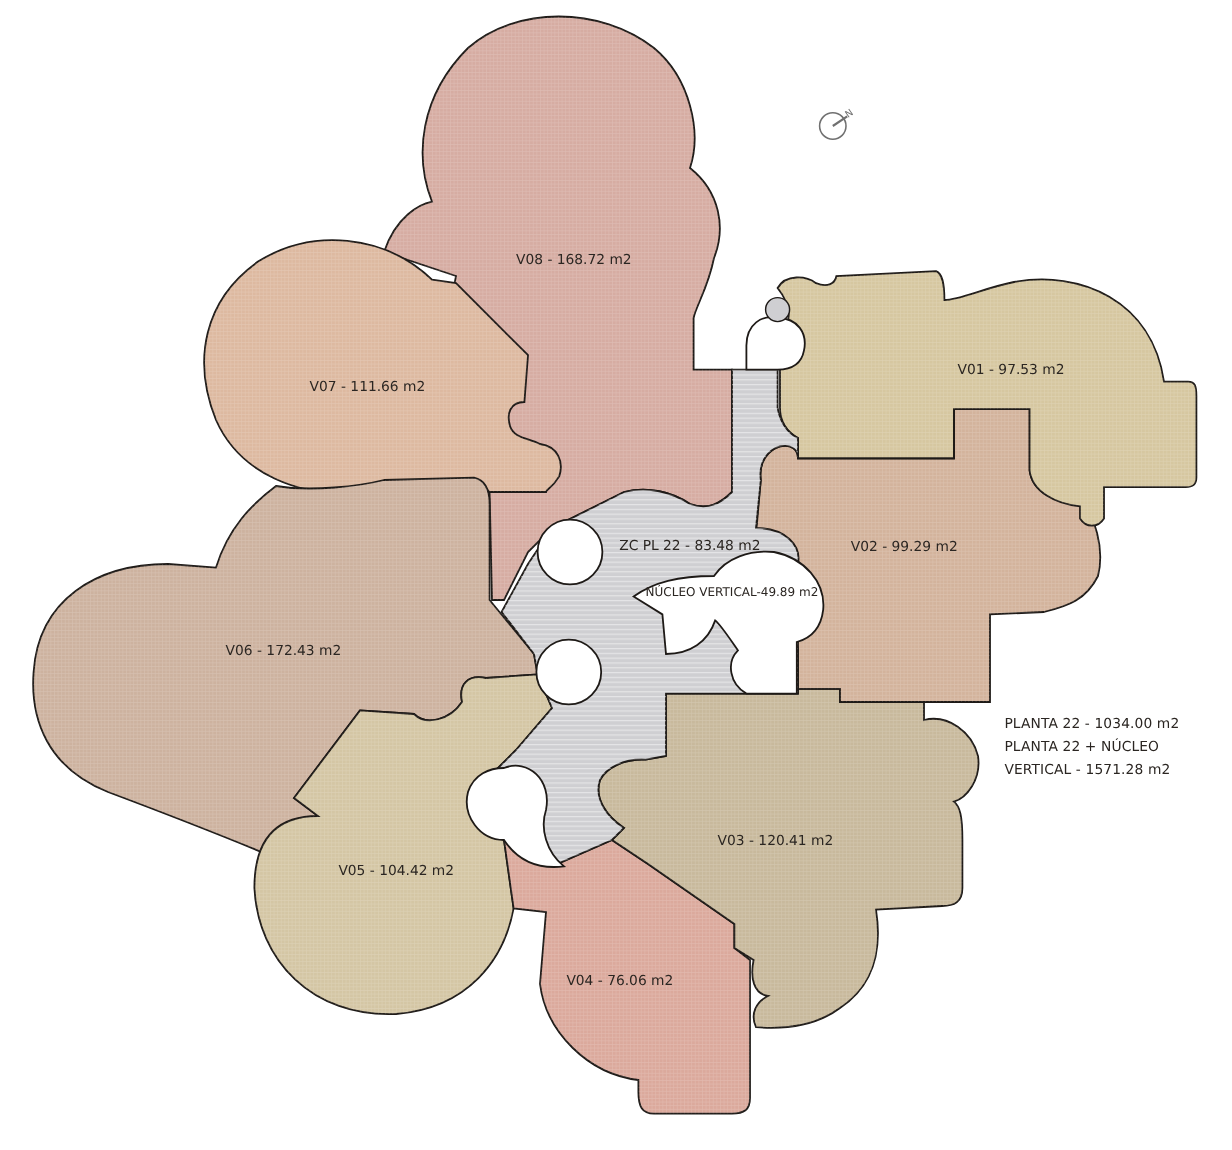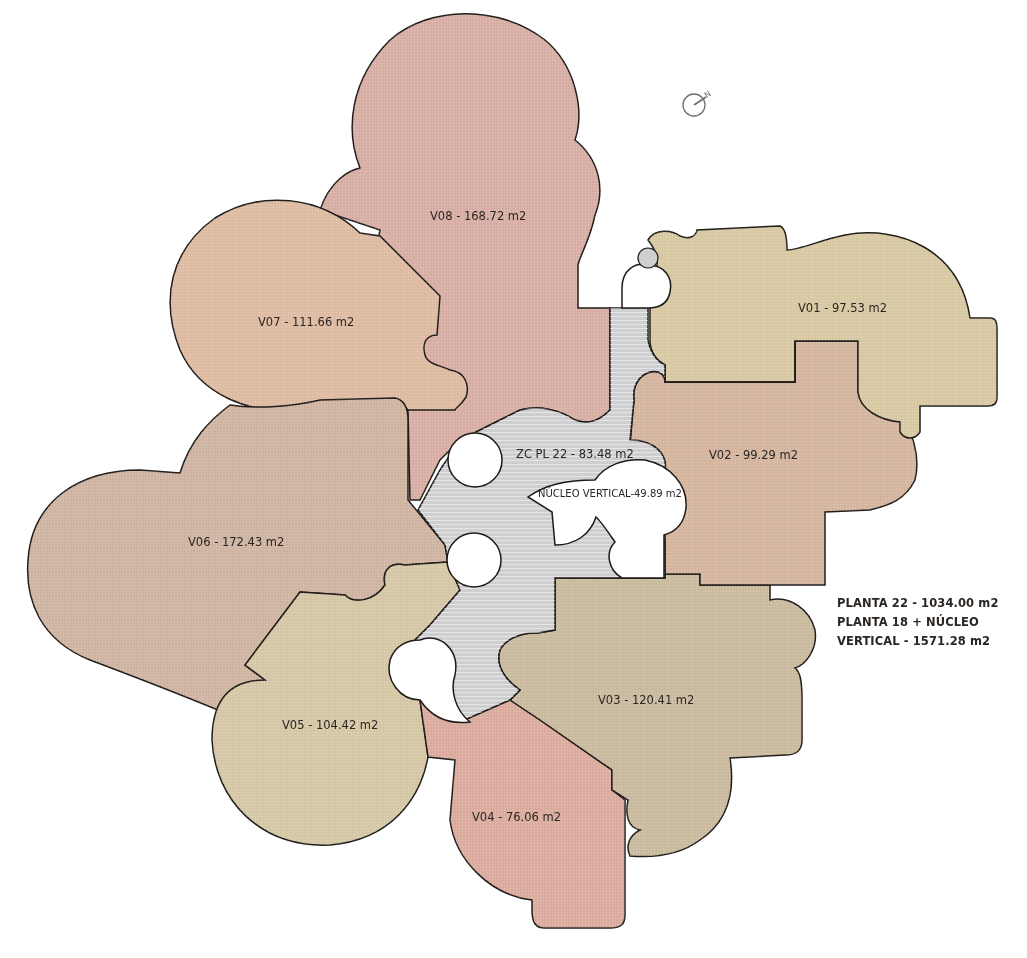--- a/index.html
+++ b/index.html
@@ -1,20 +1,20 @@
 <!DOCTYPE html>
 <html><head>
 <meta charset="utf-8">
 <style>
   html, body { margin:0; padding:0; background:#ffffff; }
   body { width:1027px; height:958px; position:relative; overflow:hidden; font-family:"DejaVu Sans", sans-serif; }
   svg#plan { position:absolute; left:0; top:0; }
   .lbl { font-family:"DejaVu Sans", sans-serif; font-size:11.5px; fill:#2b2622; }
   .info { position:absolute; left:837px; top:594px; font-size:11.5px; color:#2b2622; line-height:19px; letter-spacing:0.1px; }
-  .info div { white-space:nowrap;font-weight:bold; }
+  .info div { white-space:nowrap; }
 </style>
 </head>
 <body>
 
 <svg id="plan" width="1027" height="958" viewBox="0 0 1027 958">
   <defs>
     <pattern id="grid" width="3" height="3" patternUnits="userSpaceOnUse">
       <rect width="3" height="3" fill="none"></rect>
       <path d="M0 0H3M0 0V3" stroke="#ffffff" stroke-opacity="0.18" stroke-width="1"></path>
     </pattern>
@@ -93,15 +93,15 @@
 
   <g>
     <circle cx="694" cy="105" r="11" fill="none" stroke="#707070" stroke-width="1.3"></circle>
     <line x1="694" y1="105" x2="706" y2="97" stroke="#707070" stroke-width="1.8"></line>
     <text x="705" y="97" font-size="8" fill="#707070" font-family="DejaVu Sans, sans-serif" transform="rotate(-35 708 95)">N</text>
   </g>
 </svg>
 
 <div class="info">
   <div>PLANTA 22 - 1034.00 m2</div>
-  <div>PLANTA 18 + NÚCLEO</div>
+  <div>PLANTA 22 + NÚCLEO</div>
   <div>VERTICAL - 1571.28 m2</div>
 </div>
 
 </body></html>

